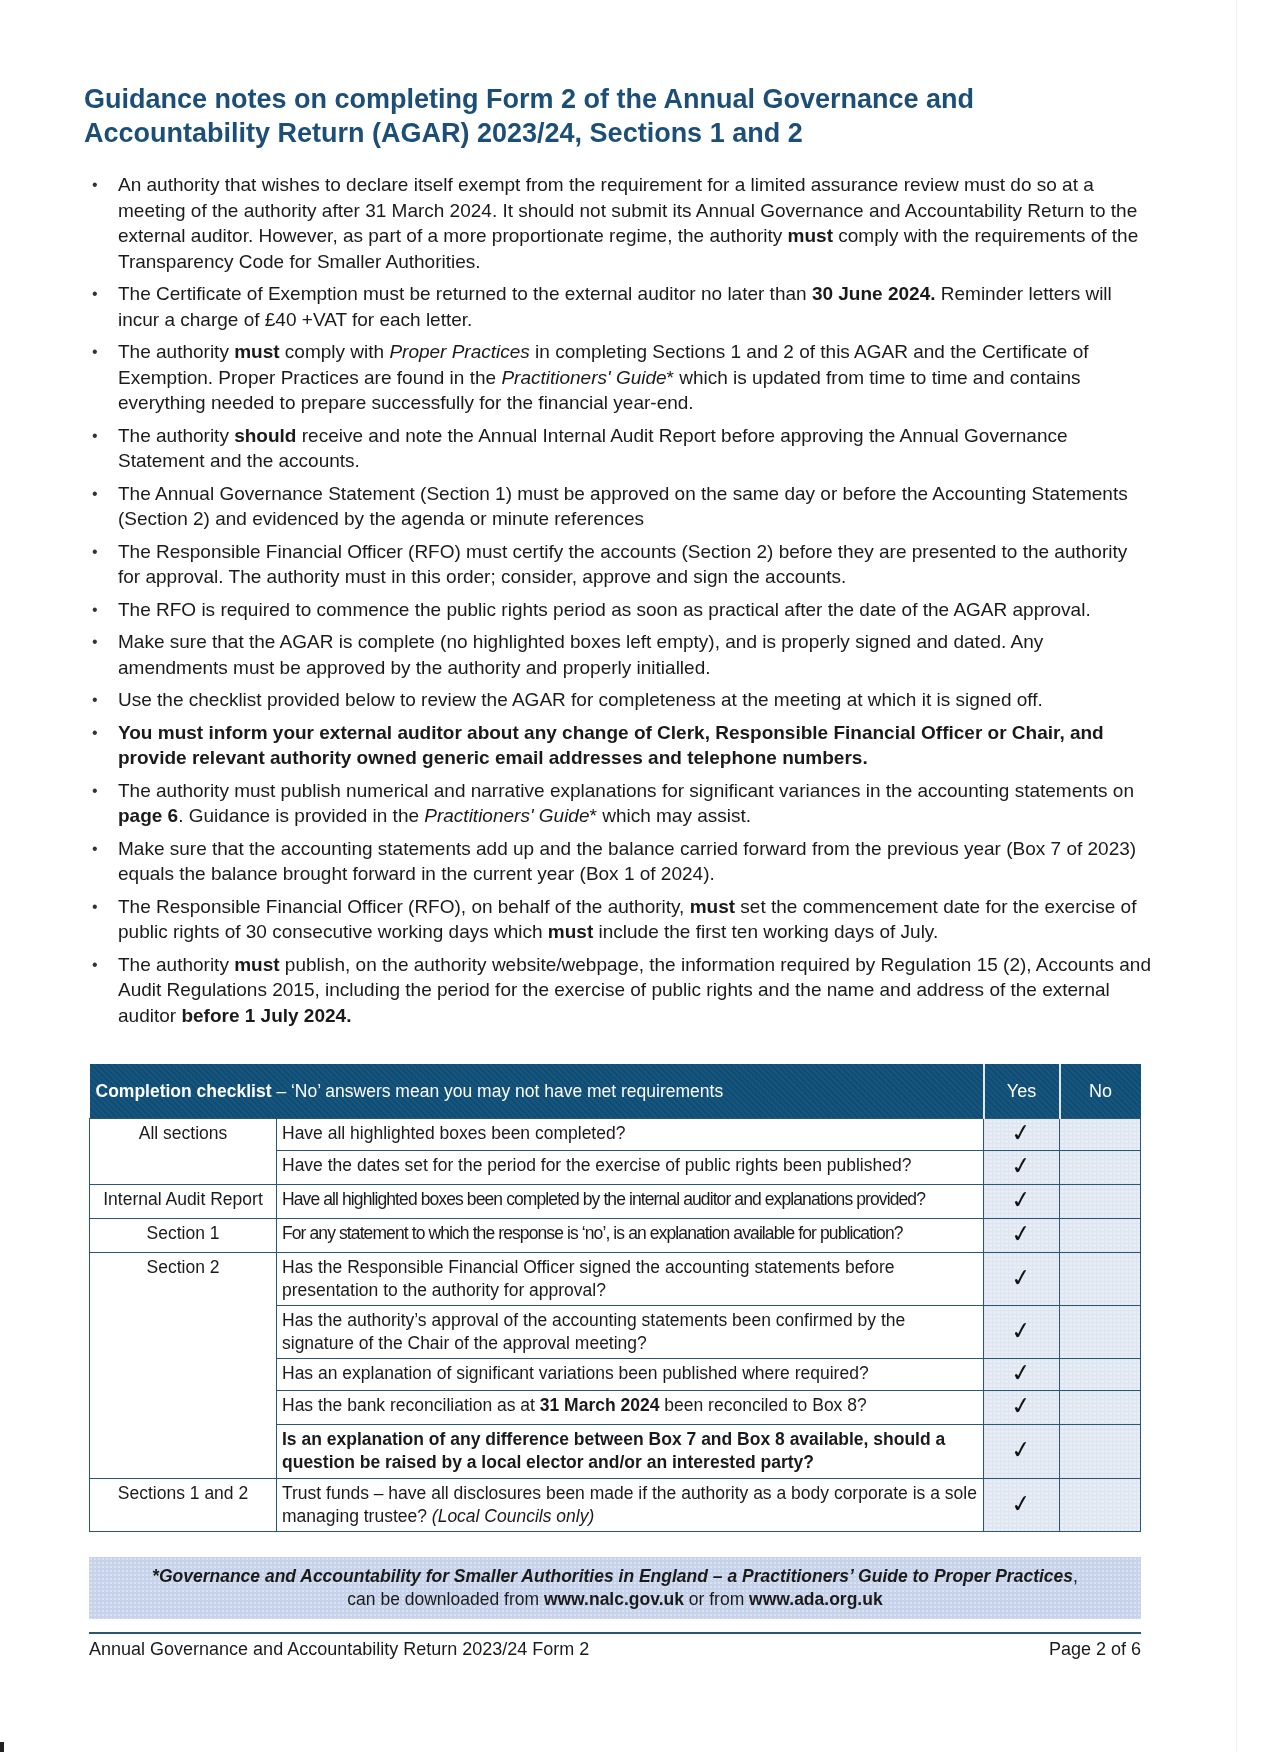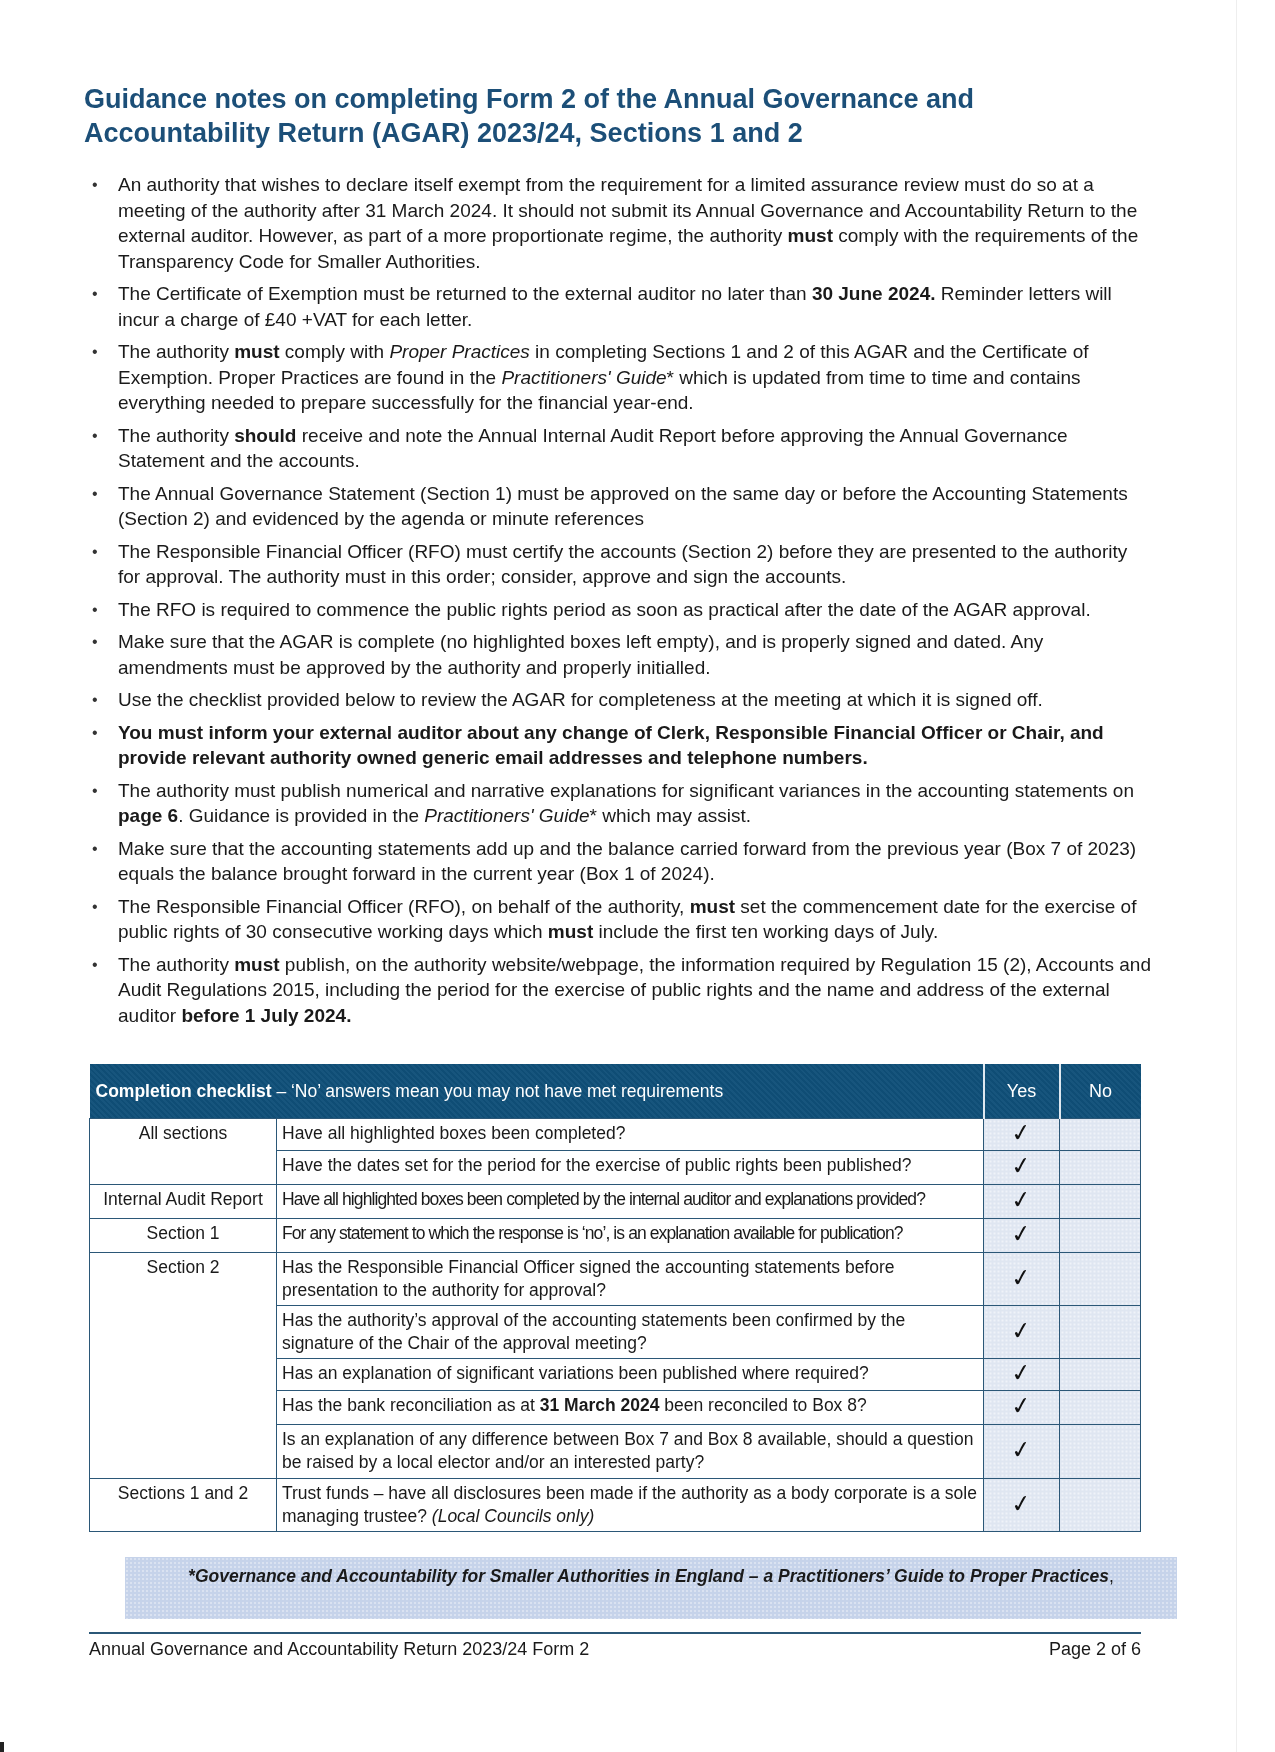--- a/index.html
+++ b/index.html
@@ -43,21 +43,21 @@
     background: #dfe6f1; text-align: center; vertical-align: middle; padding: 0;
     background-image: radial-gradient(rgba(255,255,255,0.5) 1px, transparent 1px);
     background-size: 4px 4px;
   }
   .tick { font-family: "DejaVu Sans", sans-serif; font-size: 24px; color: #111; display: inline-block; transform: rotate(-8deg); }
   .condensed { letter-spacing: -0.9px; }
 
   .footnote-box {
     position: absolute; top: 1557px; left: 5px; width: 1052px; height: 62px;
     background: #c6d3ea; text-align: center; font-size: 17.5px; line-height: 23px; padding-top: 8px; box-sizing: border-box;
-    background-image: radial-gradient(rgba(255,255,255,0.35) 1px, transparent 1px); background-size: 4px 4px; margin-left: 36px;
+    background-image: radial-gradient(rgba(255,255,255,0.35) 1px, transparent 1px); background-size: 4px 4px;
   }
   .footer-rule { position: absolute; top: 1632px; left: 5px; width: 1052px; height: 2px; background: #2b5777; }
   .footer-left { position: absolute; top: 1638px; left: 5px; font-size: 18px; line-height: 22px; }
   .footer-right { position: absolute; top: 1638px; right: 3px; font-size: 18px; line-height: 22px; text-align: right; }
   .scan-mark { position: absolute; left: 0; top: 1742px; width: 4px; height: 10px; background: #222; }
   .right-edge { position: absolute; right: 38px; top: 0; width: 1px; height: 1752px; background: #eeeeee; }
 </style>
 </head>
 <body>
 
@@ -136,35 +136,38 @@
         <td>Has an explanation of significant variations been published where required?</td>
         <td class="box"><span class="tick">✓</span></td>
         <td class="box"></td>
       </tr>
       <tr style="height:34px;">
         <td><span>Has the bank reconciliation as at </span><span class="b">31 March 2024</span><span> been reconciled to Box 8?</span></td>
         <td class="box"><span class="tick">✓</span></td>
         <td class="box"></td>
       </tr>
       <tr style="height:54px;">
-        <td style="">Is an explanation of any difference between Box 7 and Box 8 available, should a question be raised by a local elector and/or an interested party?</td>
+        <td style="font-weight:bold;">Is an explanation of any difference between Box 7 and Box 8 available, should a question be raised by a local elector and/or an interested party?</td>
         <td class="box"><span class="tick">✓</span></td>
         <td class="box"></td>
       </tr>
       <tr style="height:52px;">
         <td class="sec">Sections 1 and 2</td>
         <td><span>Trust funds – have all disclosures been made if the authority as a body corporate is a sole managing trustee? </span><span class="i">(Local Councils only)</span></td>
         <td class="box"><span class="tick">✓</span></td>
         <td class="box"></td>
       </tr>
     </tbody>
   </table>
 
   <div class="footnote-box">
     <div><span class="b i">*Governance and Accountability for Smaller Authorities in England – a Practitioners’ Guide to Proper Practices</span><span>,</span></div>
+    <div>
+      <span>can be downloaded from </span><span class="b">www.nalc.gov.uk</span><span> or from </span><span class="b">www.ada.org.uk</span>
+    </div>
   </div>
 
   <div class="footer-rule"></div>
   <div class="footer-left">
     <div>Annual Governance and Accountability Return 2023/24 Form 2</div>
   </div>
   <div class="footer-right">Page 2 of 6</div>
 </div>
 
 <div class="scan-mark"></div>

